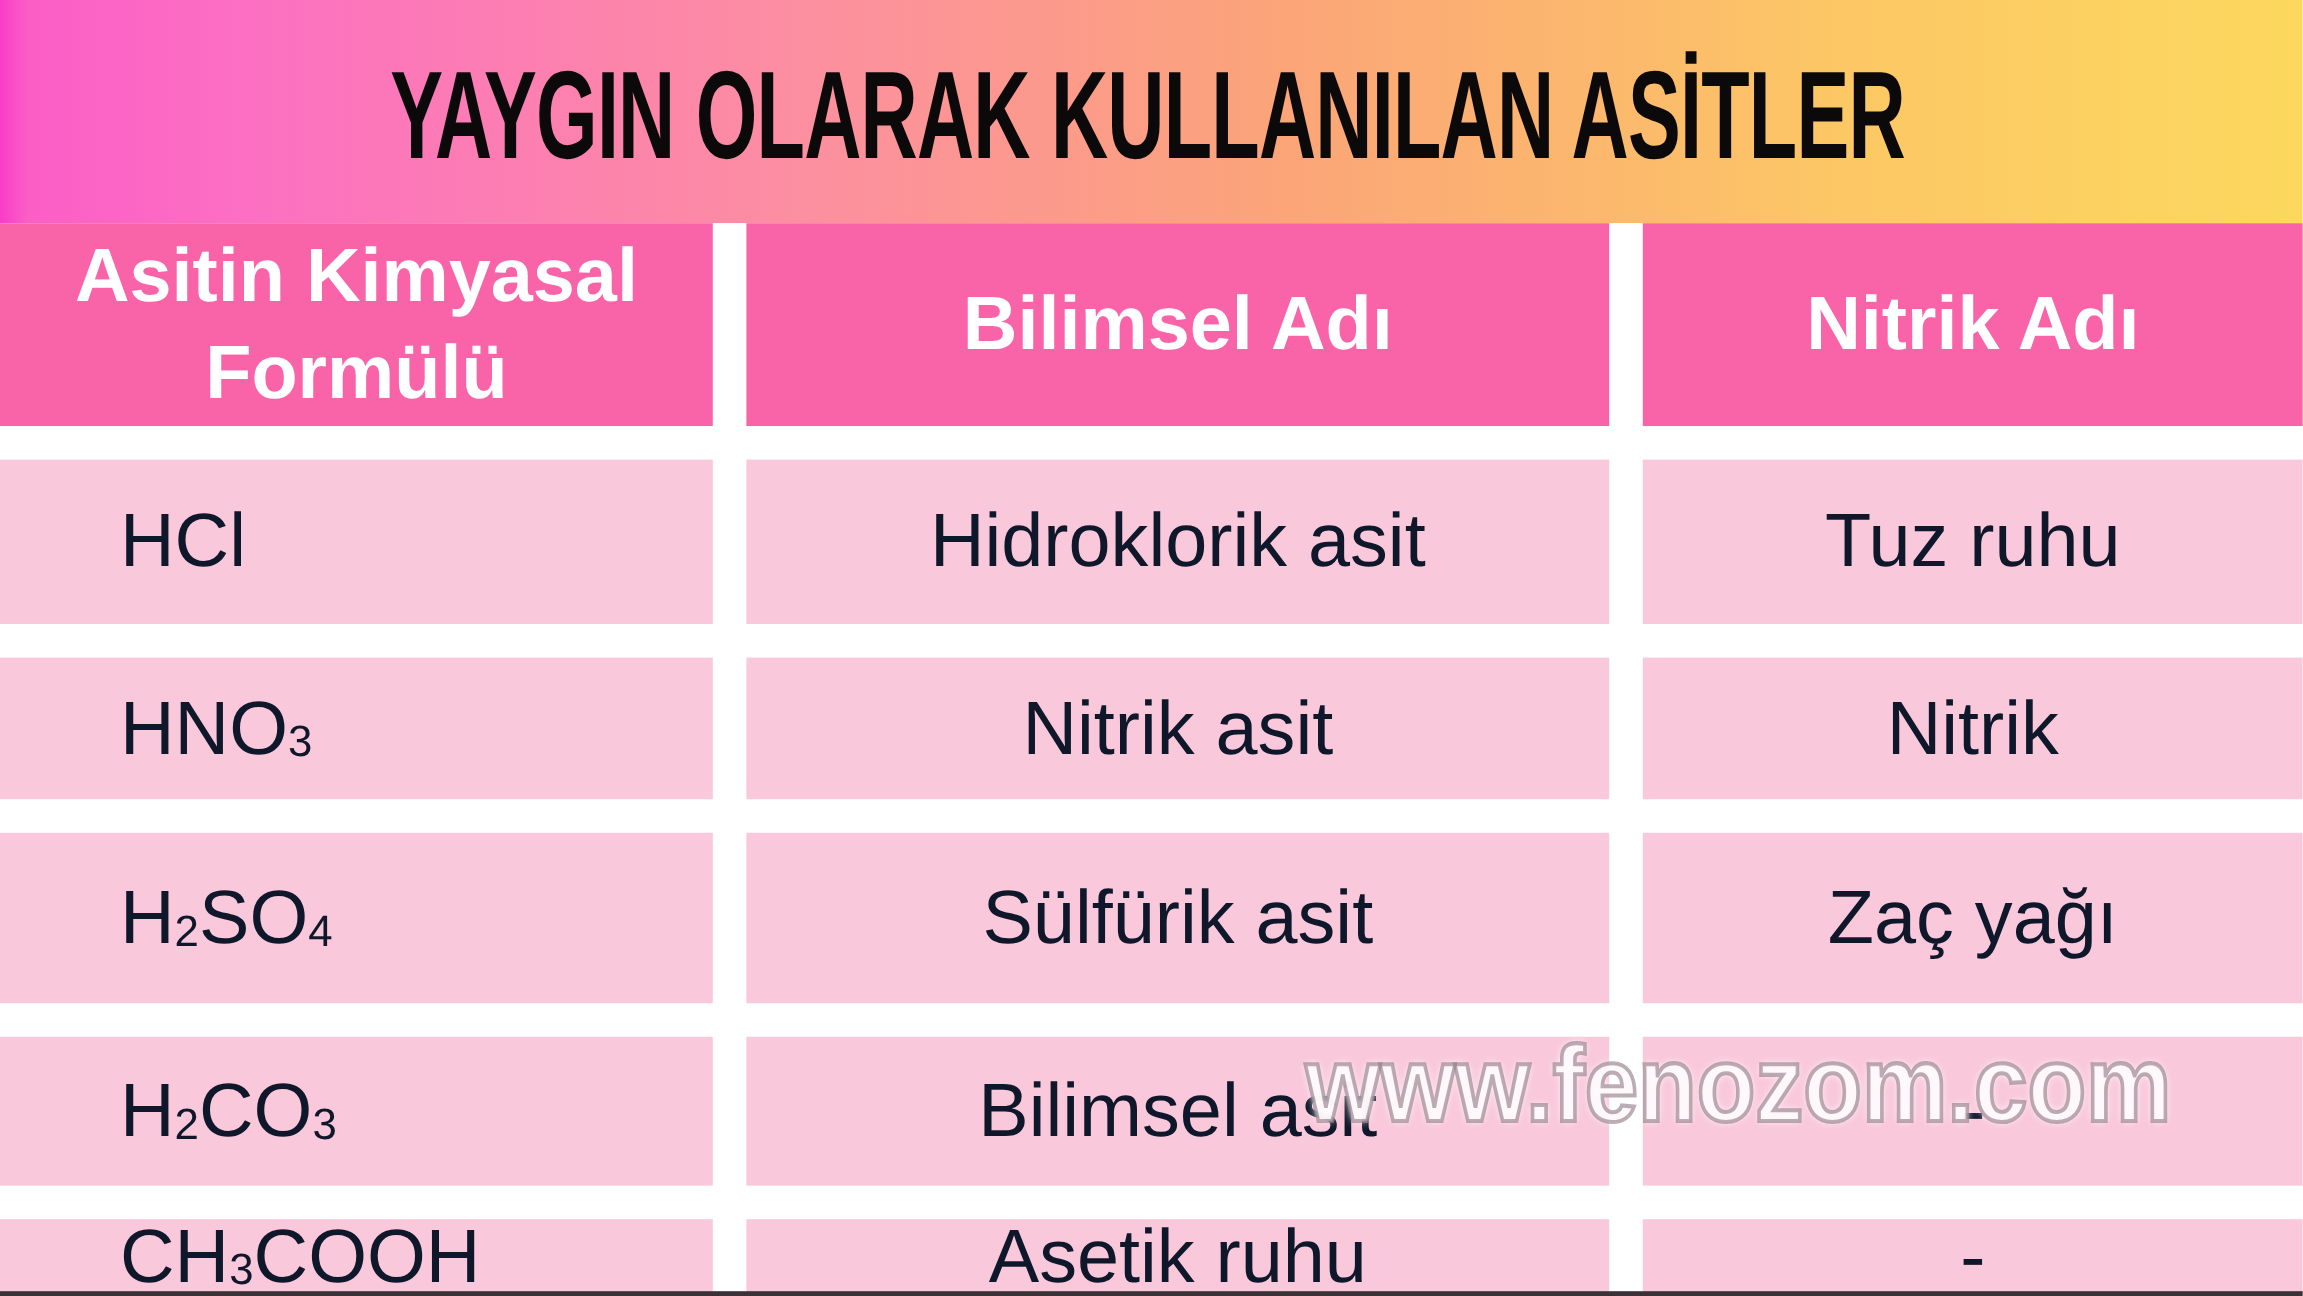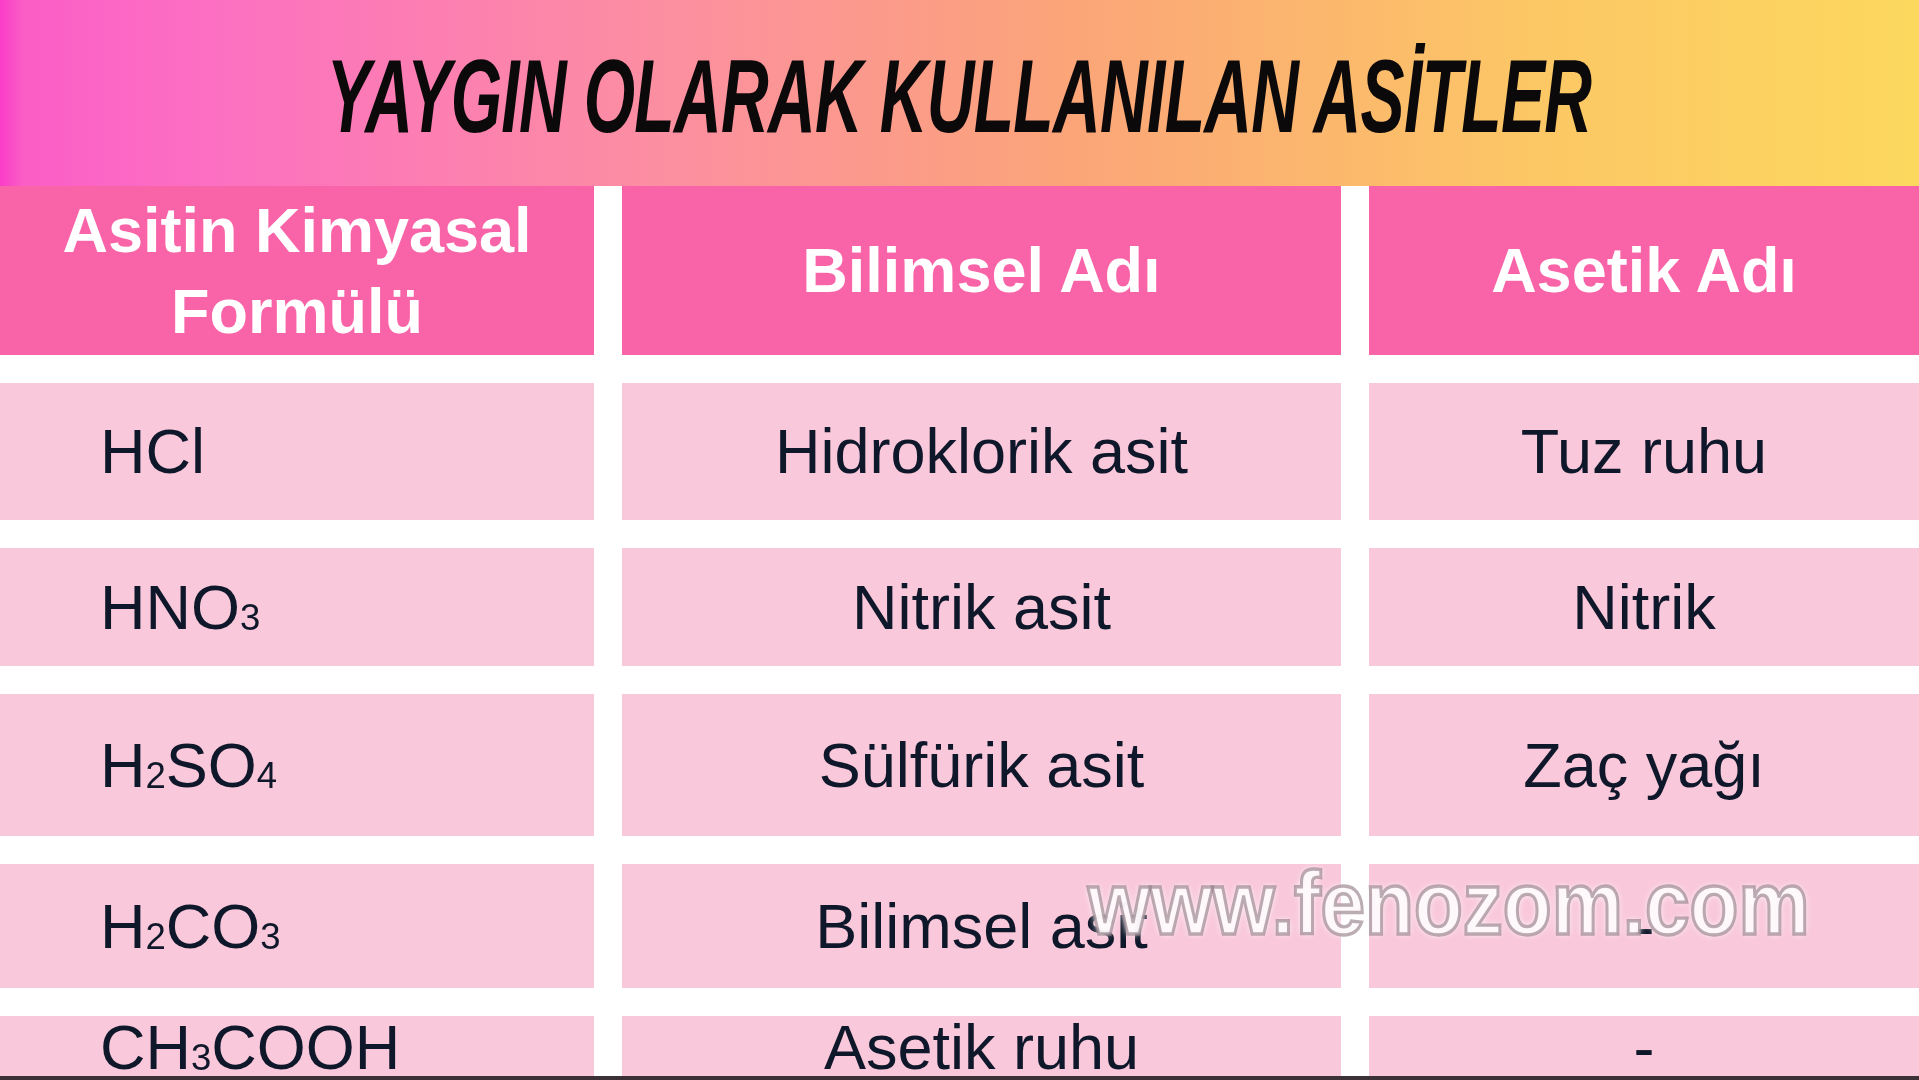--- a/index.html
+++ b/index.html
@@ -7,21 +7,21 @@
     position:relative; width:1919px; height:1080px; overflow:hidden;
     background:#ffffff;
     font-family:"Liberation Sans","DejaVu Sans",sans-serif;
   }
   
   .banner {
     position:absolute; top:0; left:0; width:1919px; height:186px;
     background:linear-gradient(90deg,
       #fa3cc9 0%, #fb5ec6 1.2%, #fc6ec3 10%,
       #fc8fa0 35%, #fba578 56%, #fcc765 80%, #fcd85e 100%);
-    display:flex; align-items:center; justify-content:center;font-style:italic;
+    display:flex; align-items:center; justify-content:flex-start;
   }
   .banner-title {
     white-space:nowrap; font-weight:bold; font-size:100px; line-height:1;
     color:#0c090b; letter-spacing:-1px;
     transform:scaleX(0.66) scaleY(1.04); transform-origin:center center;
     margin-top:6px;
   }
   
   .acid-table {
     position:absolute; top:186px; left:0; width:1919px; height:894px;
@@ -64,21 +64,21 @@
 <div class="page">
 
   <div class="banner">
     <div class="banner-title">YAYGIN OLARAK KULLANILAN ASİTLER</div>
   </div>
 
   <div class="acid-table">
 
     <div class="cell th col1">Asitin Kimyasal Formülü</div>
     <div class="cell th">Bilimsel Adı</div>
-    <div class="cell th">Asetik Adı</div>
+    <div class="cell th">Nitrik Adı</div>
 
     <div class="cell td formula">HCl</div>
     <div class="cell td">Hidroklorik asit</div>
     <div class="cell td">Tuz ruhu</div>
 
     <div class="cell td formula">HNO<sub>3</sub></div>
     <div class="cell td">Nitrik asit</div>
     <div class="cell td">Nitrik</div>
 
     <div class="cell td formula">H<sub>2</sub>SO<sub>4</sub></div>

